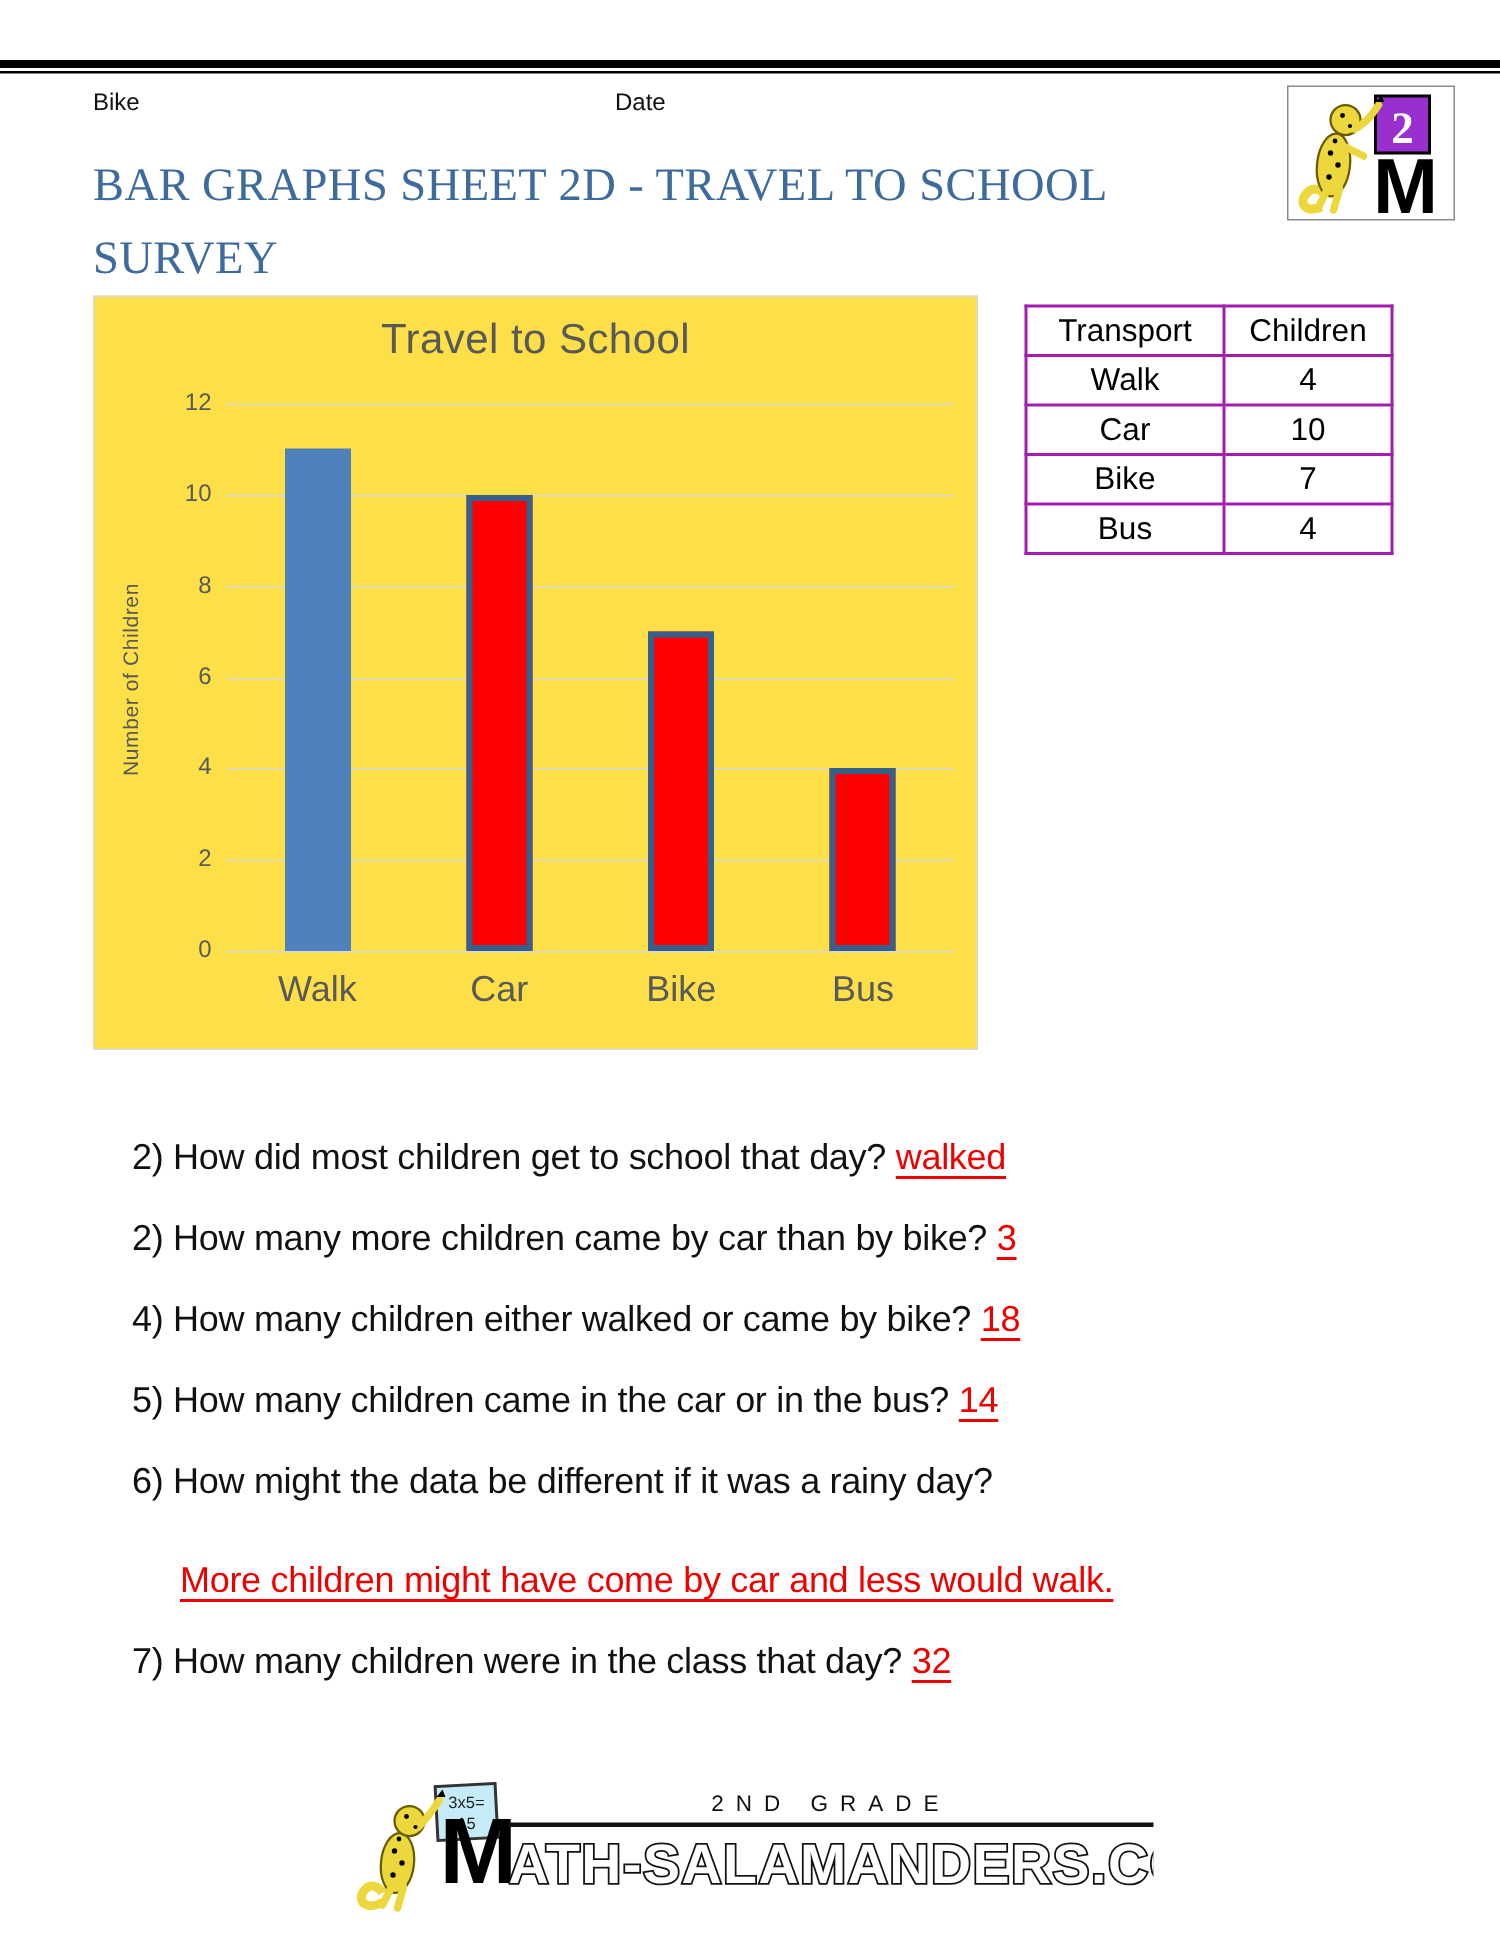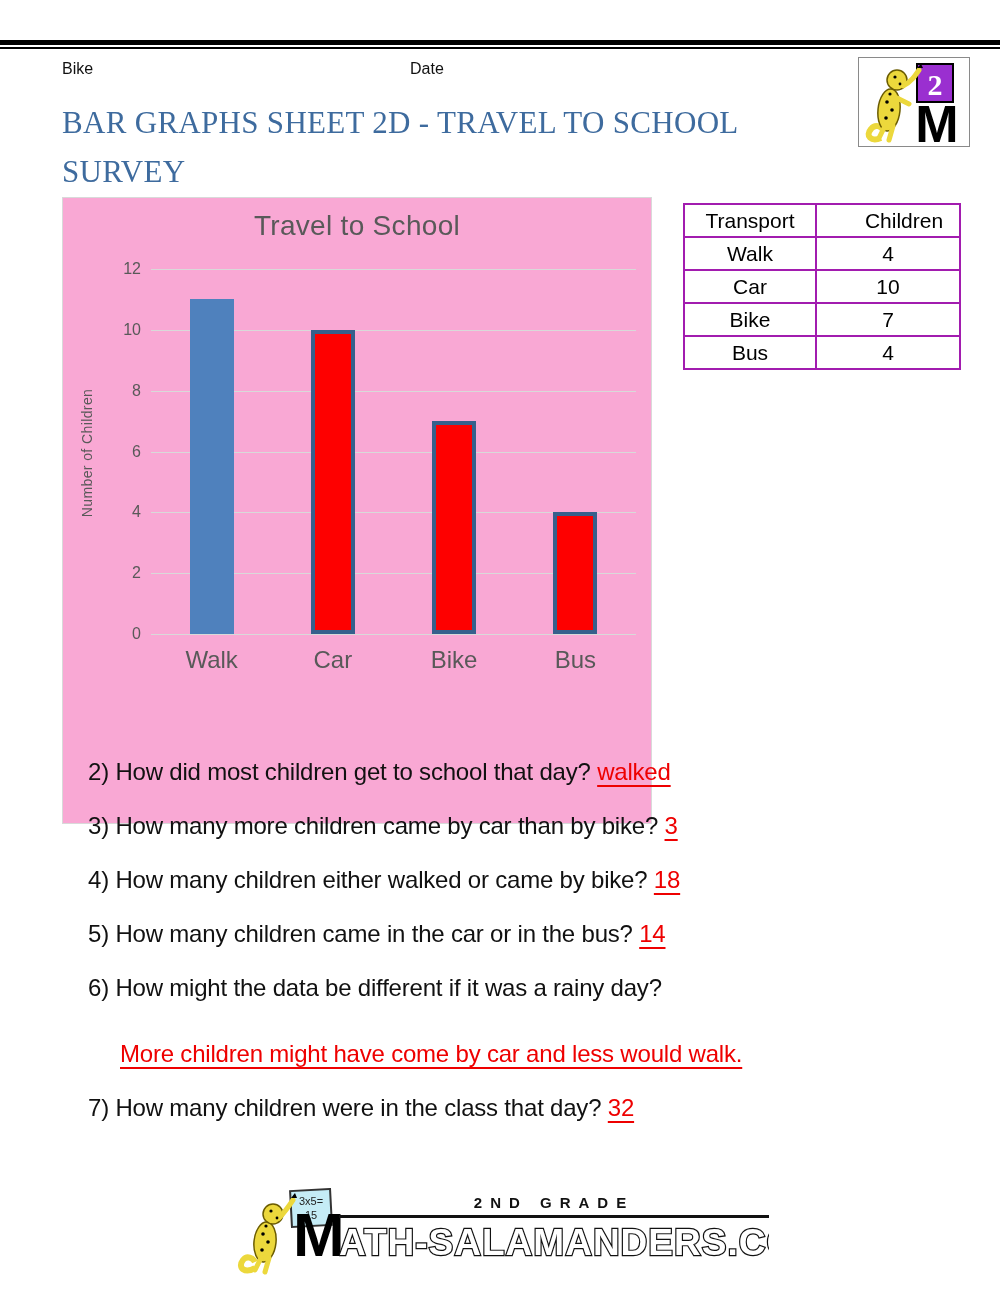--- a/index.html
+++ b/index.html
@@ -23,22 +23,22 @@
   }
   
   .heading{
     position:absolute;left:62px;top:98px;width:800px;margin:0;
     font-family:"Liberation Serif", serif;font-weight:400;
     font-size:31px;line-height:49px;color:#3e6b9e;letter-spacing:.3px;
   }
 
   
   .chart-box{
-    position:absolute;left:62px;top:197px;width:590px;height:627px;
-    border:1px solid #d9d9d9;background:#f9a8d4;box-sizing:border-box;
+    position:absolute;left:62px;top:197px;width:590px;height:503px;
+    border:1px solid #d9d9d9;background:#fde047;box-sizing:border-box;
   }
   .chart-title{
     position:absolute;left:0;top:12px;width:100%;text-align:center;
     font-size:28px;color:#595959;letter-spacing:.3px;
   }
   .ylabel{
     position:absolute;left:-56px;top:247px;width:160px;text-align:center;
     transform:rotate(-90deg);font-size:14px;color:#595959;letter-spacing:.4px;
   }
   .plot{
@@ -56,41 +56,41 @@
   
   .data-table{
     position:absolute;left:683px;top:203px;border-collapse:collapse;
     font-size:21px;color:#000;
   }
   .data-table td,.data-table th{
     border:2px solid #a21caf;font-weight:400;text-align:center;padding:0;
     height:31px;vertical-align:middle;
   }
   .data-table .col-transport{width:130px;}
-  .data-table .col-children{width:110px;padding-left:32px;}
+  .data-table .col-children{width:110px;}
 
   
   .questions{position:absolute;left:88px;top:758px;width:860px;}
   .q-row{height:54px;font-size:24px;color:#111;letter-spacing:-0.2px;white-space:nowrap;}
   .q-answer{
     color:#ee0000;text-decoration:underline;text-decoration-thickness:2px;
     text-underline-offset:5px;
   }
   .answer-row{padding-left:32px;margin-top:12px;}
 
   
   .footer-logo{position:absolute;left:235px;top:1186px;width:540px;height:92px;}
   .footer-art{position:absolute;left:0;top:2px;}
   .footer-m{
     position:absolute;left:58px;top:18px;font-size:62px;font-weight:800;color:#000;
     font-family:"Liberation Sans",sans-serif;line-height:62px;letter-spacing:-2px;
   }
   .footer-text-col{position:absolute;left:104px;top:8px;width:430px;}
   .grade-line{
-    text-align:center;font-size:15px;font-weight:700;letter-spacing:8px;color:#111;
+    text-align:center;font-size:15px;font-weight:400;letter-spacing:8px;color:#111;
     margin-bottom:4px;
   }
   .brand-rule{border-top:3px solid #111;height:0;margin:0 0 1px 0;}
 </style>
 </head>
 <body>
 
 <div class="page">
 
   <div class="top-rule"></div>
@@ -189,21 +189,21 @@
         <td>4</td>
       </tr>
     </tbody>
   </table>
 
   <div class="questions">
     <div class="q-row">
       <span class="q-text">2) How did most children get to school that day? </span><span class="q-answer">walked</span>
     </div>
     <div class="q-row">
-      <span class="q-text">3) How many more children came by car than by bike? </span><span class="q-answer">3</span>
+      <span class="q-text">2) How many more children came by car than by bike? </span><span class="q-answer">3</span>
     </div>
     <div class="q-row">
       <span class="q-text">4) How many children either walked or came by bike? </span><span class="q-answer">18</span>
     </div>
     <div class="q-row">
       <span class="q-text">5) How many children came in the car or in the bus? </span><span class="q-answer">14</span>
     </div>
     <div class="q-row">
       <span class="q-text">6) How might the data be different if it was a rainy day?</span>
     </div>

